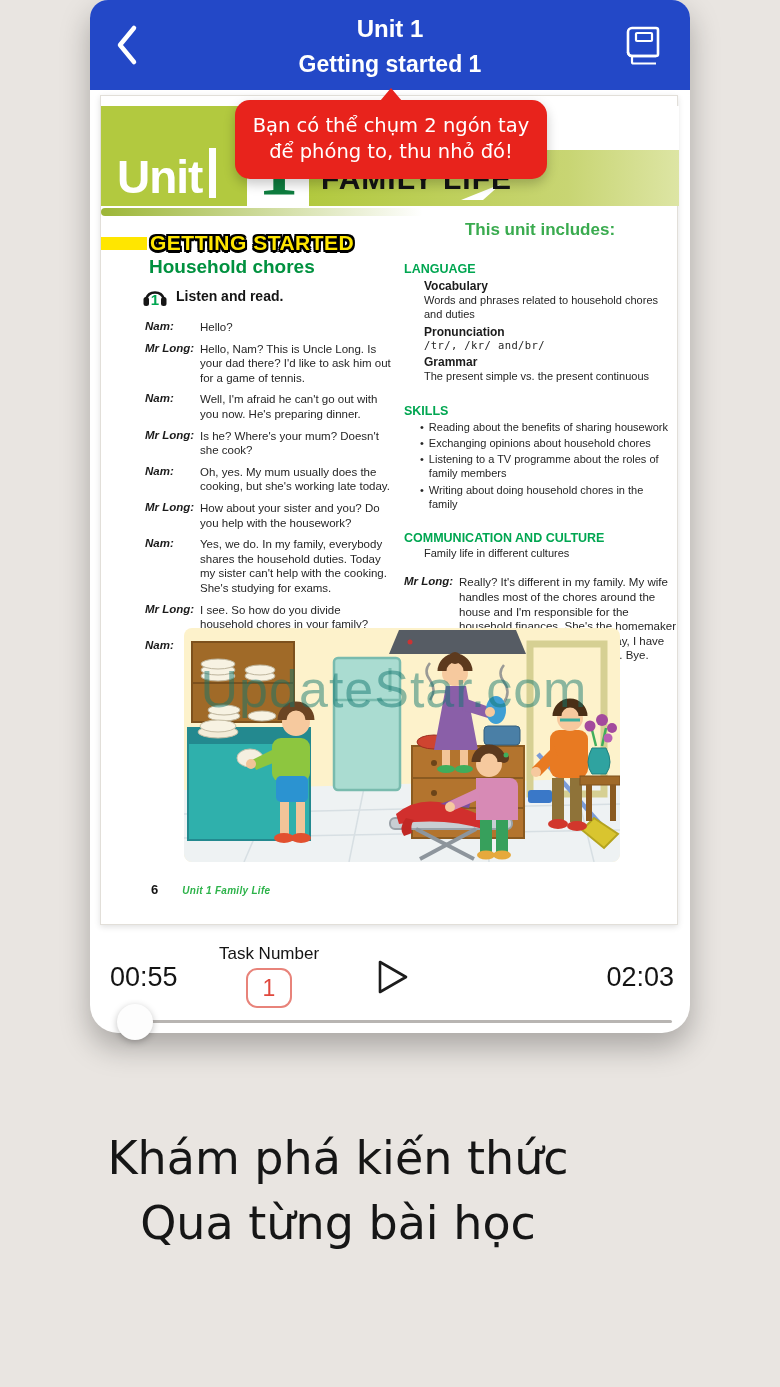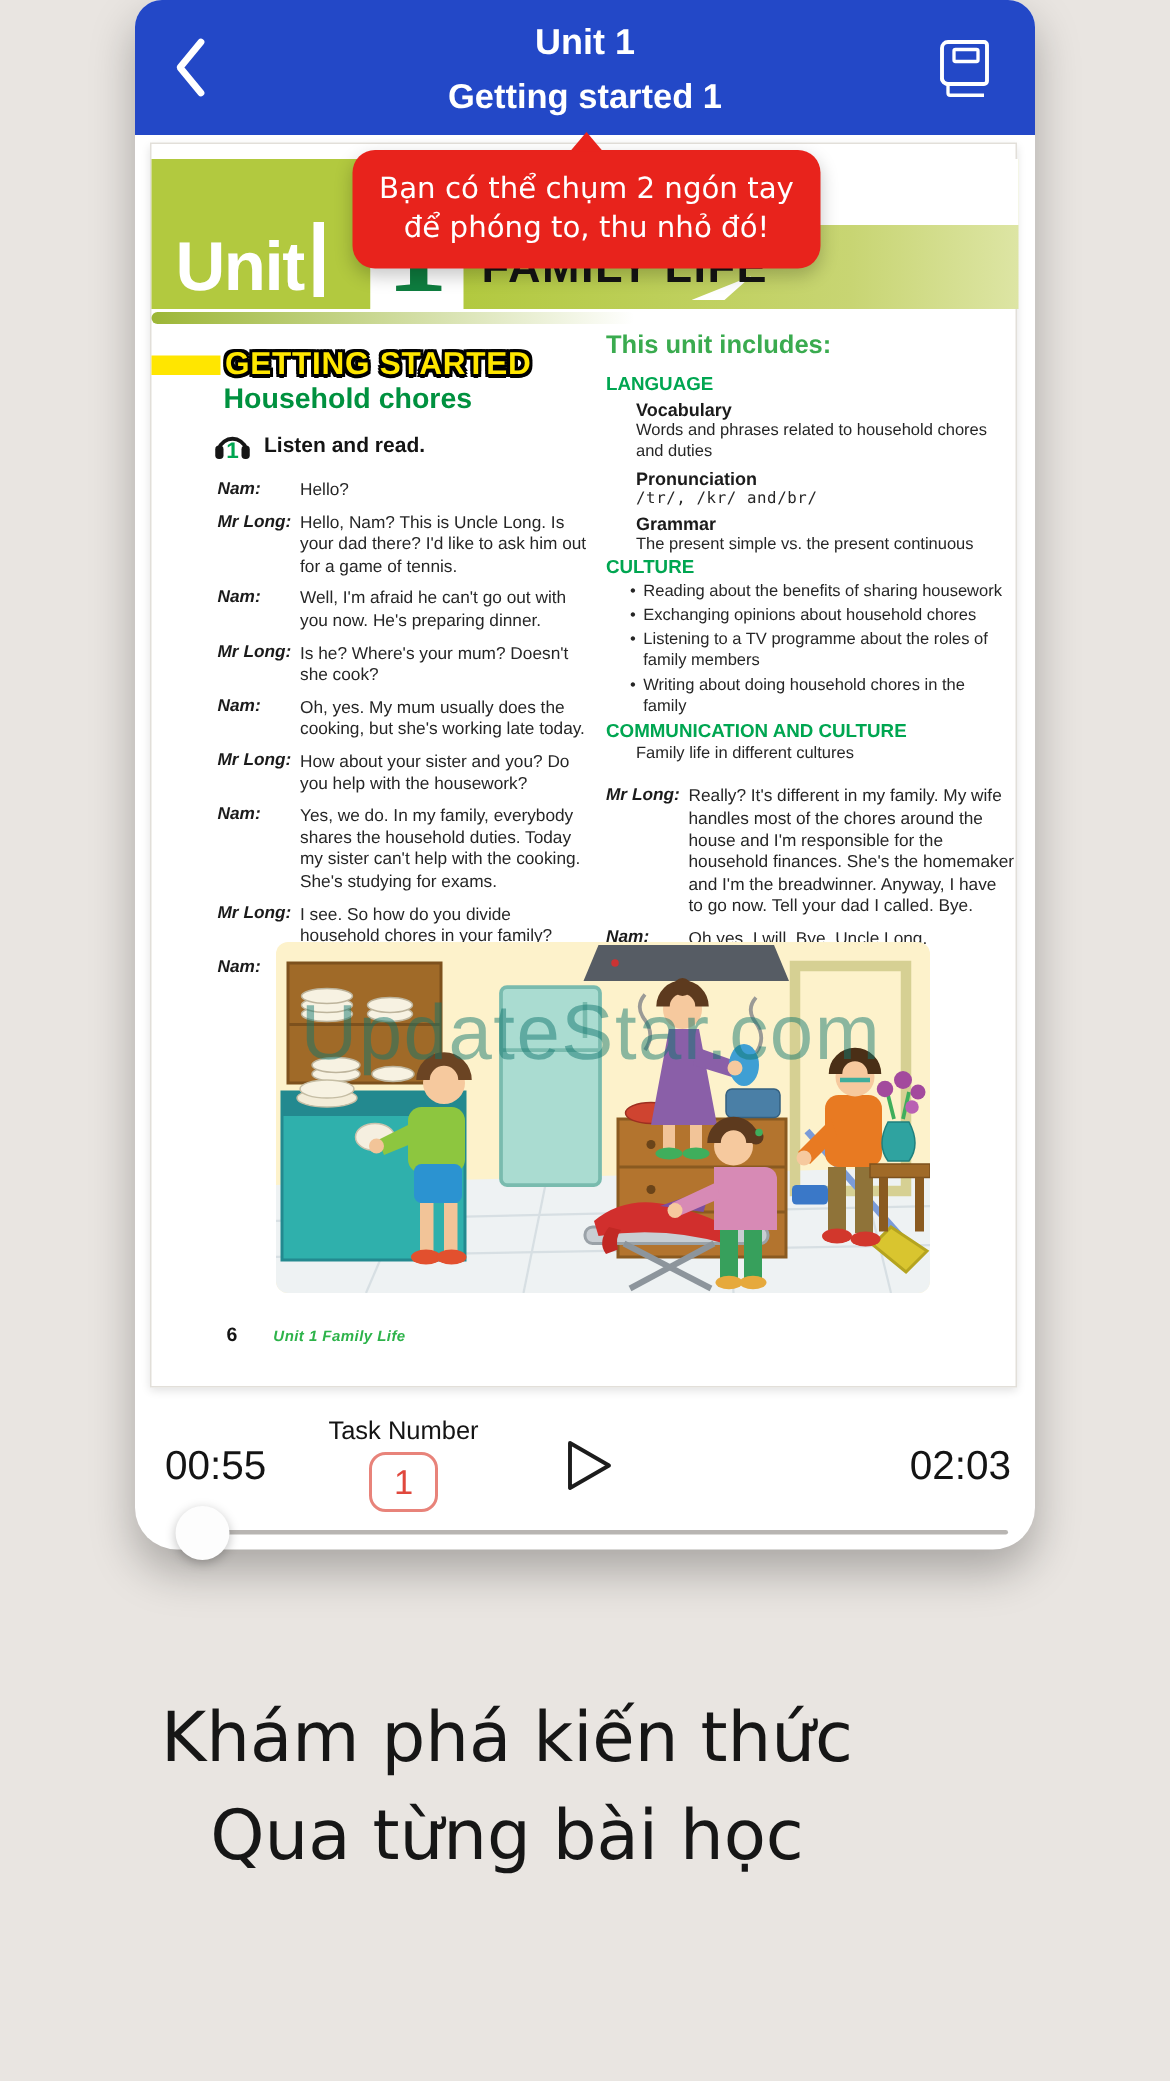--- a/index.html
+++ b/index.html
@@ -86,22 +86,22 @@
   .topic{position:absolute; left:48px; top:160px; font-size:19px; font-weight:800; color:#00913f;}
   .listen-row{position:absolute; left:40px; top:188px; display:flex; align-items:center; gap:7px;}
   .listen-label{font-size:14px; font-weight:700; color:#141414;}
   .dialogue{position:absolute;}
   .dialogue-left{left:44px; top:224px; width:248px;}
   .dline{display:flex; margin-bottom:7px;}
   .speaker{width:55px; flex:none; font-weight:700; font-style:italic; font-size:11.5px; color:#1b1b1b;}
   .dtext{flex:1; font-size:11.5px; line-height:1.27; color:#262626;}
   
   .right-col{position:absolute; left:303px; top:124px; width:272px;}
-  .includes-title{font-size:17px; font-weight:800; color:var(--includes_green); margin-bottom:9px;}
-  .sec-heading{font-size:12.5px; font-weight:800; color:var(--accent_green); margin:0 0 2px;}
+  .includes-title{font-size:17px; font-weight:800; color:var(--includes_green); margin-bottom:22px;text-align:center;}
+  .sec-heading{font-size:12.5px; font-weight:800; color:var(--accent_green); margin:20px 0 2px;}
   .sub-label{font-size:12px; font-weight:800; color:#1b1b1b; margin-left:20px; margin-top:3px;}
   .sub-text{font-size:11px; color:#262626; margin-left:20px; line-height:1.3; width:235px;}
   .pron{font-family:"DejaVu Sans Mono", monospace; font-size:10.5px; letter-spacing:.4px;}
   .skills-list{margin-top:2px;}
   .skill-item{margin-left:16px; font-size:11px; line-height:1.3; display:flex; gap:5px; width:252px; color:#262626; margin-bottom:2px;}
   .skill-item::before{content:"•"; font-size:11px;}
   .culture-text{margin-left:20px; font-size:11px; color:#262626;}
   .dialogue-right-wrap{margin-top:16px;}
   
   .illustration{position:absolute; left:83px; top:532px; width:436px; height:234px; border-radius:8px; overflow:hidden;}
@@ -240,21 +240,21 @@
       <div class="includes-title">This unit includes:</div>
 
       <div class="sec-heading">LANGUAGE</div>
       <div class="sub-label">Vocabulary</div>
       <div class="sub-text">Words and phrases related to household chores and duties</div>
       <div class="sub-label">Pronunciation</div>
       <div class="sub-text pron">/tr/, /kr/ and/br/</div>
       <div class="sub-label">Grammar</div>
       <div class="sub-text">The present simple vs. the present continuous</div>
 
-      <div class="sec-heading">CULTURE</div>
+      <div class="sec-heading">SKILLS</div>
       <div class="skills-list">
           <div class="skill-item">
             <span>Reading about the benefits of sharing housework</span>
           </div>
           <div class="skill-item">
             <span>Exchanging opinions about household chores</span>
           </div>
           <div class="skill-item">
             <span>Listening to a TV programme about the roles of family members</span>
           </div>

